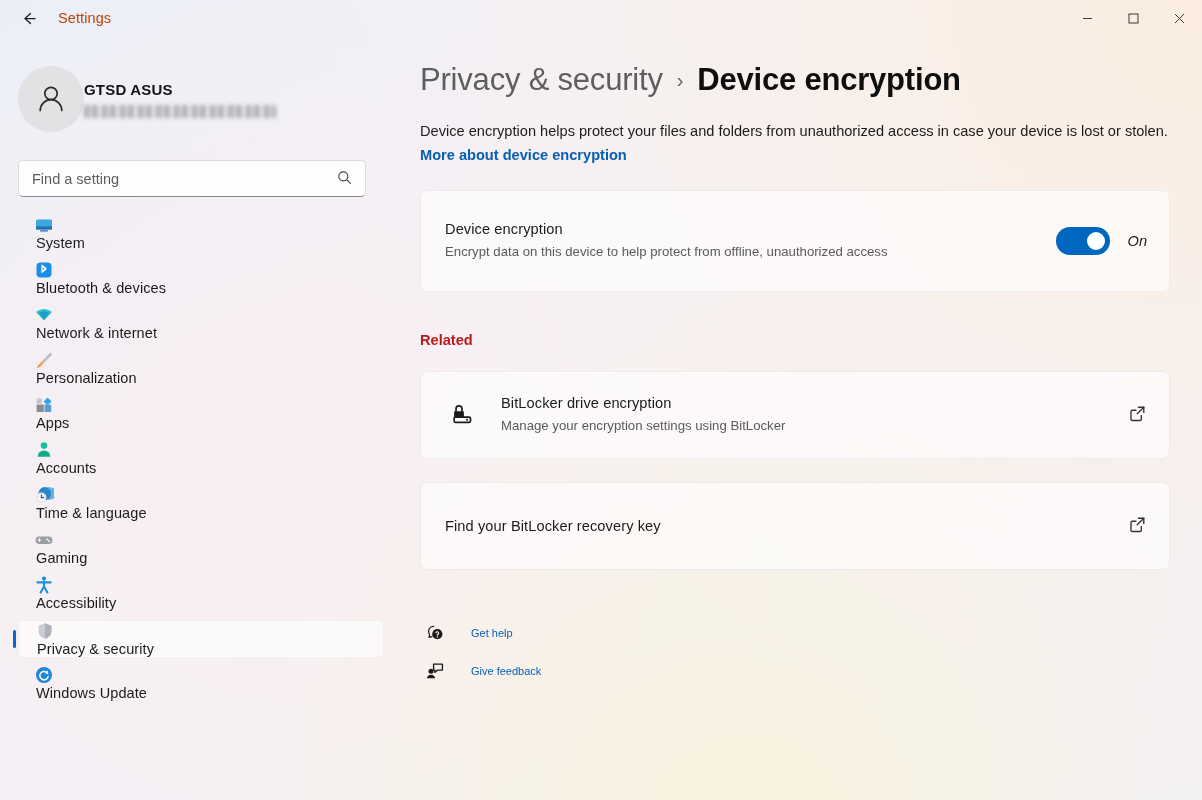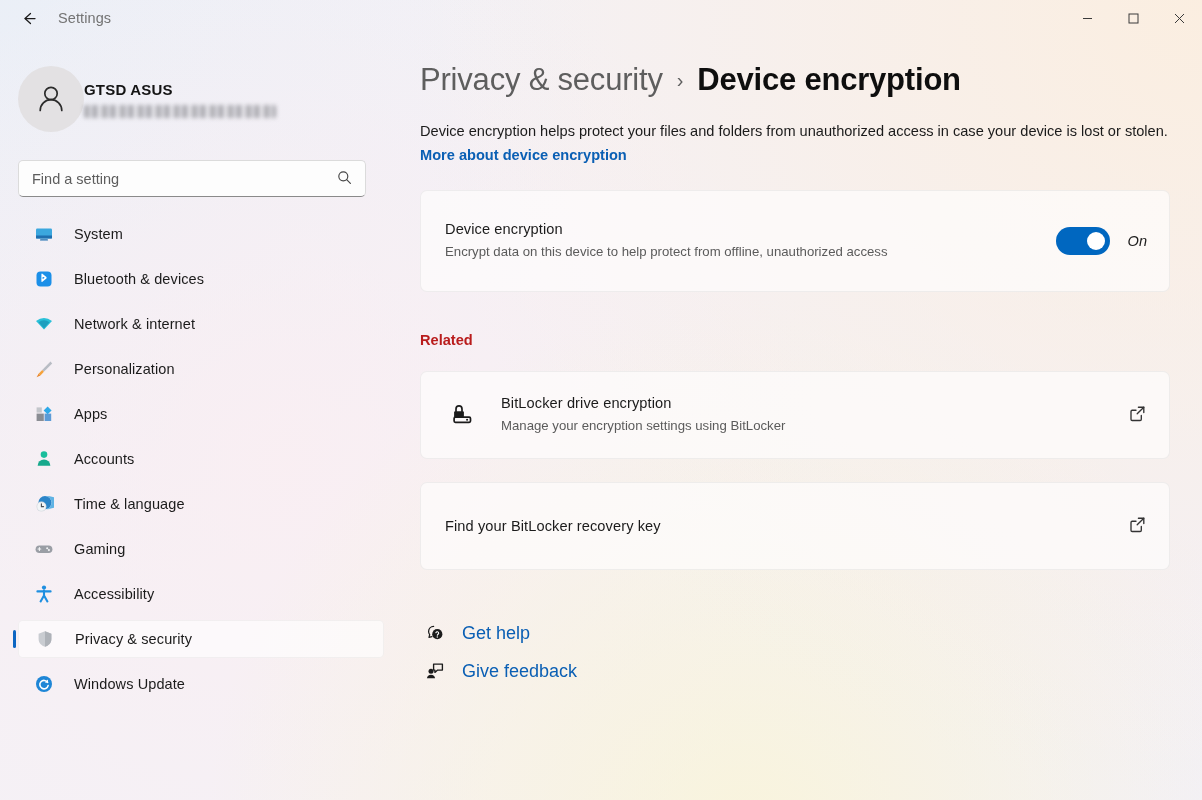--- a/index.html
+++ b/index.html
@@ -30,21 +30,21 @@
     width: 1202px; height: 36px;
     display: flex; align-items: center;
   }
   .back-btn {
     width: 36px; height: 32px;
     margin-left: 10px;
     display: flex; align-items: center; justify-content: center;
     border-radius: 5px; cursor: pointer;
   }
   .titlebar-title {
-    font-size: 14.5px; color: #737373;
+    font-size: 14.5px; color: #c2410c;
     margin-left: 12px; letter-spacing: .1px;
   }
   .wincontrols {
     position: absolute; right: 0; top: 0;
     display: flex; height: 36px;
   }
   .wc {
     width: 46px; height: 36px;
     display: flex; align-items: center; justify-content: center;
     cursor: pointer; color: #3a3a3a;
@@ -106,22 +106,23 @@
     position: absolute; right: 13px; top: 9px;
     color: #444;
   }
 
   .navlist { margin-top: 18px; }
   .navitem {
     position: relative;
     height: 38px;
     margin: 7px 12px 7px 18px;
     border-radius: 5px;
-    display: flex; align-items: center;
+    display: flex; 
     cursor: pointer;
+    flex-direction: column;
   }
   .navitem.selected {
     background: rgba(255,255,255,0.62);
     border: 1px solid rgba(0,0,0,0.045);
   }
   .navitem.selected::before {
     content: "";
     position: absolute; left: -6px; top: 9px;
     width: 3px; height: 18px;
     background: #0C66C2;
@@ -220,22 +221,22 @@
   .footer-links { margin-top: 44px; }
   .footer-link {
     display: flex; align-items: center;
     height: 38px; cursor: pointer; width: max-content;
   }
   .footer-link-icon {
     width: 30px; display: flex; align-items: center;
     justify-content: center; color: #1b1b1b;
   }
   .footer-link-text {
-    margin-left: 12px;
-    font-size: 18px; color: #0A5FB4;
+    margin-left: 21px;
+    font-size: 11px; color: #0A5FB4;
   }
 </style>
 </head>
 <body>
 
 <div class="titlebar">
   <div class="back-btn">
     <svg width="17" height="17" viewBox="0 0 17 17" fill="none">
       <path d="M10.5 3.5 L5 8.5 L10.5 13.5" stroke="#1b1b1b" stroke-width="1.25" stroke-linecap="round" stroke-linejoin="round"></path>
       <path d="M5.2 8.5 H15" stroke="#1b1b1b" stroke-width="1.25" stroke-linecap="round"></path>

